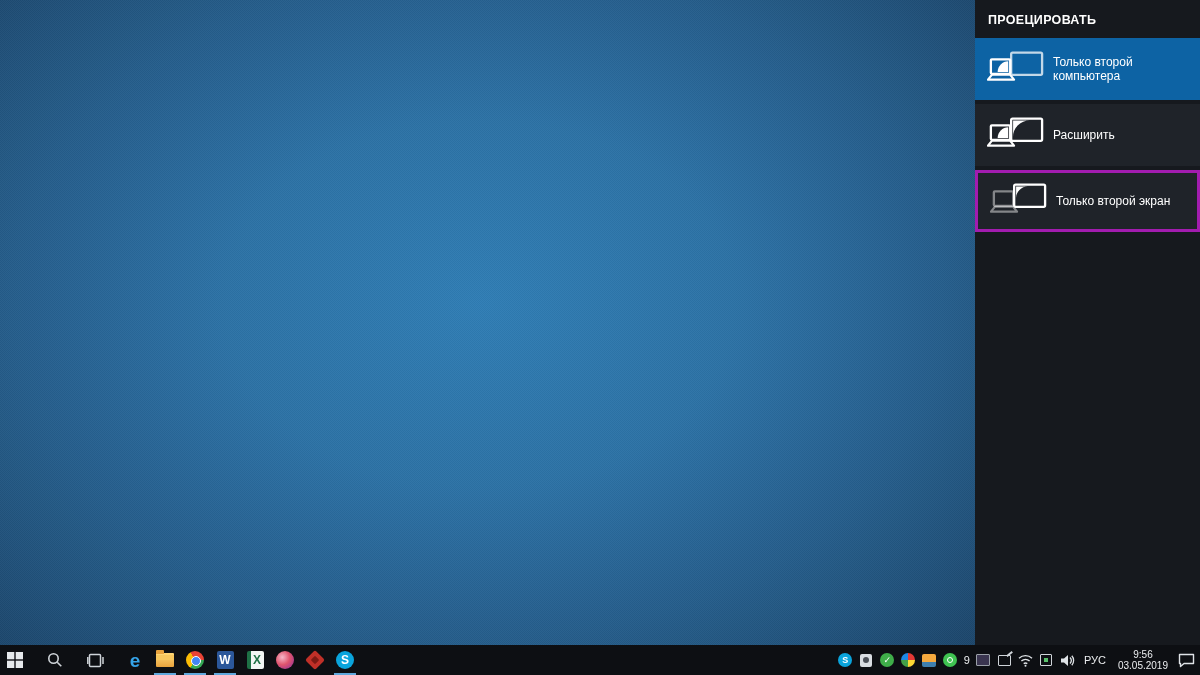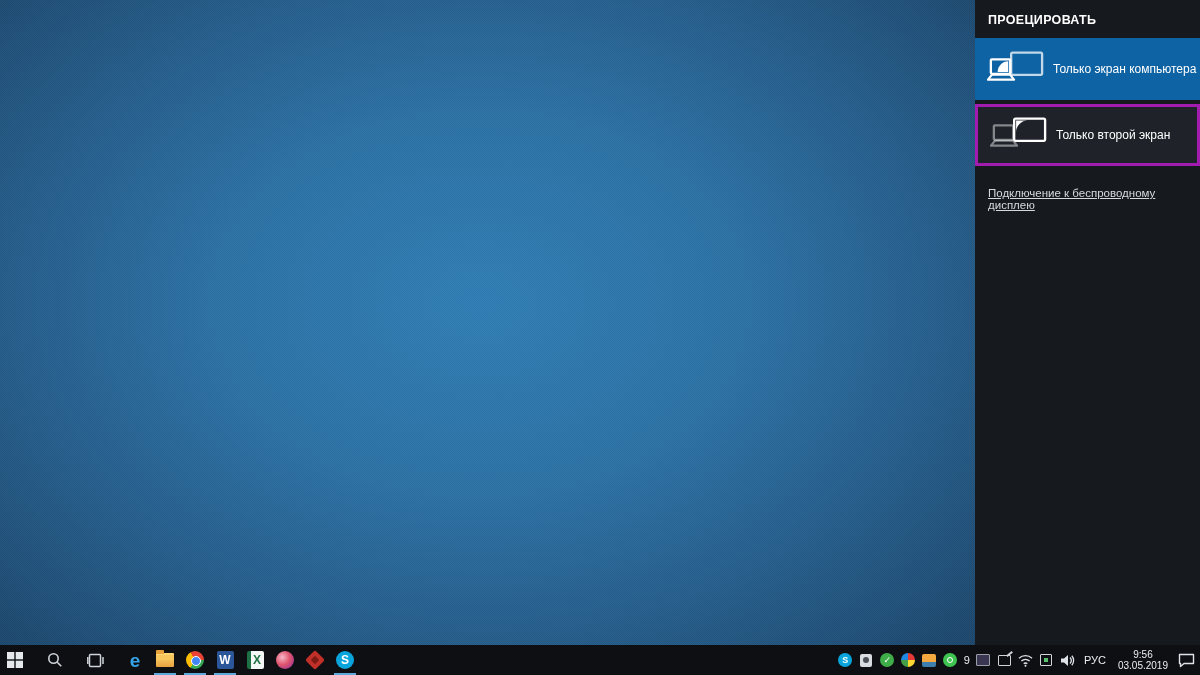--- a/index.html
+++ b/index.html
@@ -122,41 +122,52 @@
   
   <div class="option selected">
     <span class="opt-icon">
       <svg viewBox="0 0 60 40" width="58" height="40" fill="none">
         <rect x="25" y="3" width="32" height="23" rx="1.5" stroke="rgba(255,255,255,.75)" stroke-width="2.4"></rect>
         <rect x="4" y="10" width="20" height="15" rx="1" stroke="#fff" stroke-width="2.4"></rect>
         <path d="M22,23 L11,23 A11,11 0 0 1 22,12 Z" fill="#fff"></path>
         <path d="M1,31 L28,31 L24,26 L5,26 Z" stroke="#fff" stroke-width="2.2" stroke-linejoin="round"></path>
       </svg>
     </span>
-    <span class="opt-label">Только экран компьютера</span>
-  </div>
-
-  
-
-  
+    <span class="opt-label">Только второй компьютера</span>
+  </div>
+
+  
+
+  
+  <div class="option">
+    <span class="opt-icon">
+      <svg viewBox="0 0 60 40" width="58" height="40" fill="none">
+        <rect x="25" y="3" width="32" height="23" rx="1.5" stroke="#fff" stroke-width="2.4"></rect>
+        <path d="M27,5 L44,5 A17,17 0 0 0 27,22 Z" fill="#fff"></path>
+        <rect x="4" y="10" width="20" height="15" rx="1" stroke="#fff" stroke-width="2.4"></rect>
+        <path d="M22,23 L11,23 A11,11 0 0 1 22,12 Z" fill="#fff"></path>
+        <path d="M1,31 L28,31 L24,26 L5,26 Z" stroke="#fff" stroke-width="2.2" stroke-linejoin="round"></path>
+      </svg>
+    </span>
+    <span class="opt-label">Расширить</span>
+  </div>
 
   
   <div class="option focused">
     <span class="opt-icon">
       <svg viewBox="0 0 60 40" width="58" height="40" fill="none">
         <rect x="25" y="3" width="32" height="23" rx="1.5" stroke="#fff" stroke-width="2.4"></rect>
         <path d="M27,5 L39,5 A12,12 0 0 0 27,17 Z" fill="#fff"></path>
         <rect x="4" y="10" width="20" height="15" rx="1" stroke="rgba(255,255,255,.45)" stroke-width="2.4"></rect>
         <path d="M1,31 L28,31 L24,26 L5,26 Z" stroke="rgba(255,255,255,.45)" stroke-width="2.2" stroke-linejoin="round"></path>
       </svg>
     </span>
     <span class="opt-label">Только второй экран</span>
   </div>
 
-  <a class="wireless-link">Подключение к беспроводному дисплею</a>
 </div>
 
 <div class="taskbar">
   <div class="tb-left">
 
     <div class="tb-btn">
       <span>
         <svg width="16" height="16" viewBox="0 0 16 16">
           <rect x="0" y="0" width="7.3" height="7.3" fill="#e6e9ec"></rect>
           <rect x="8.7" y="0" width="7.3" height="7.3" fill="#e6e9ec"></rect>

